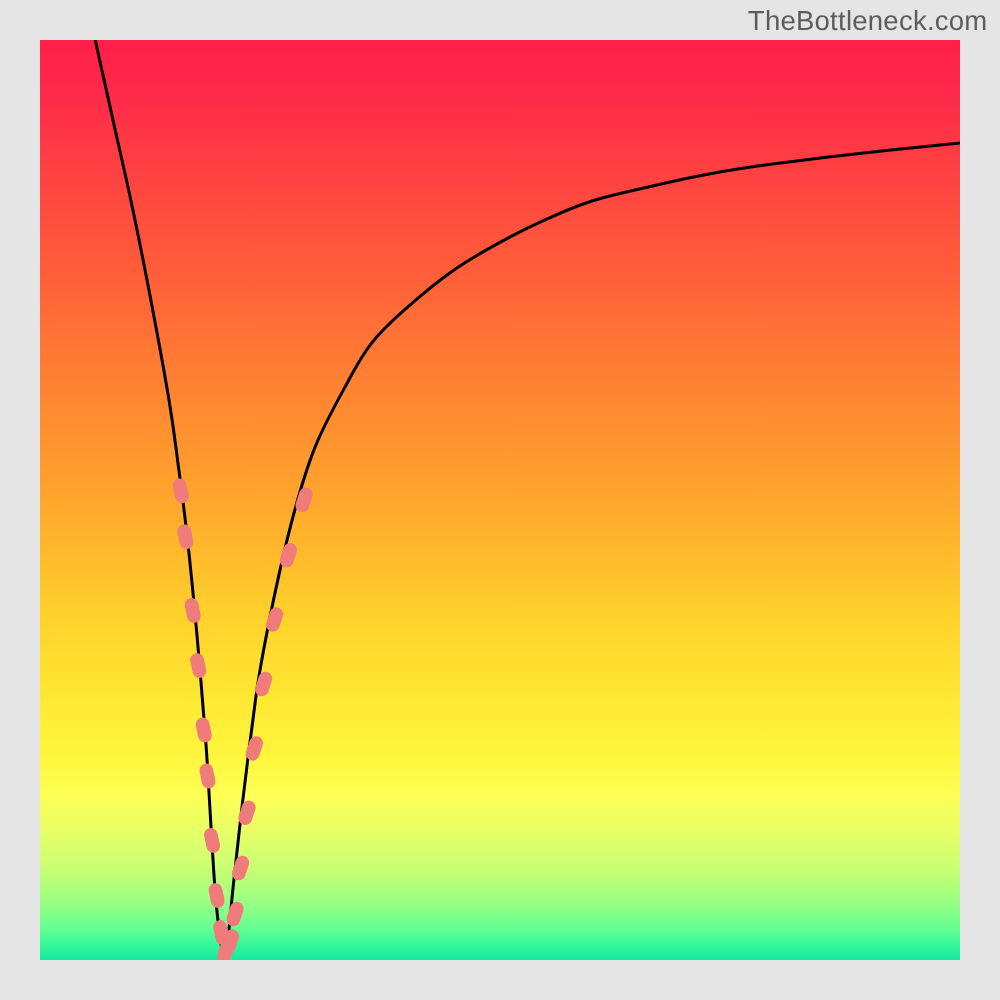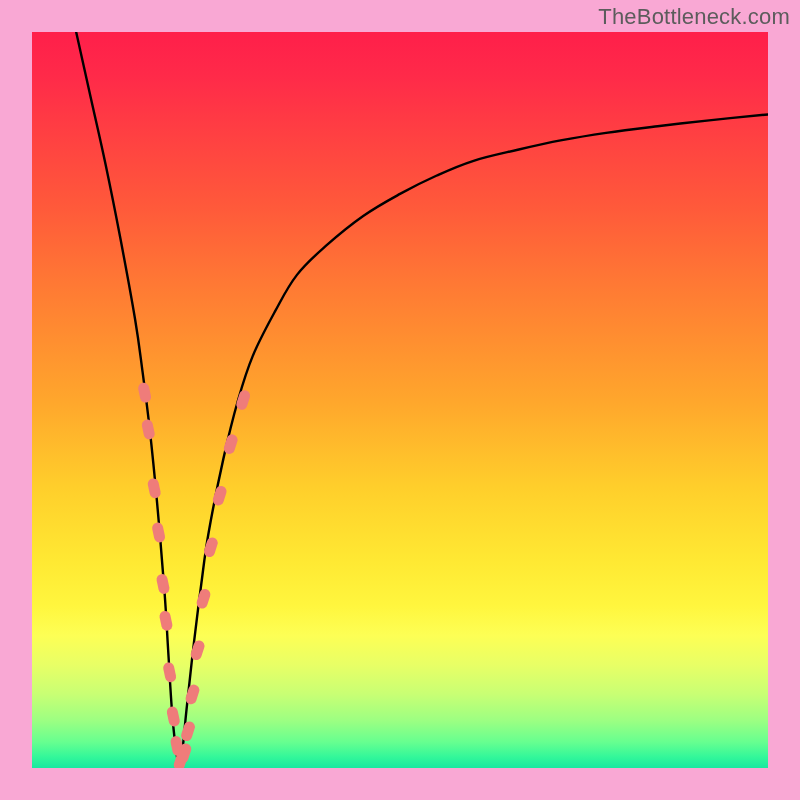--- a/index.html
+++ b/index.html
@@ -8,21 +8,21 @@
     width: 800px;
     height: 800px;
     overflow: hidden;
     background: #000;
     font-family: Arial, Helvetica, sans-serif;
   }
   .frame {
     position: absolute;
     left: 0; top: 0;
     width: 800px; height: 800px;
-    background: #f9a8d4;
+    background: #e5e5e5;
   }
   .plot {
     position: absolute;
     left: 32px;
     top: 32px;
     width: 736px;
     height: 736px;
     overflow: hidden;
   }
   .gradient {

